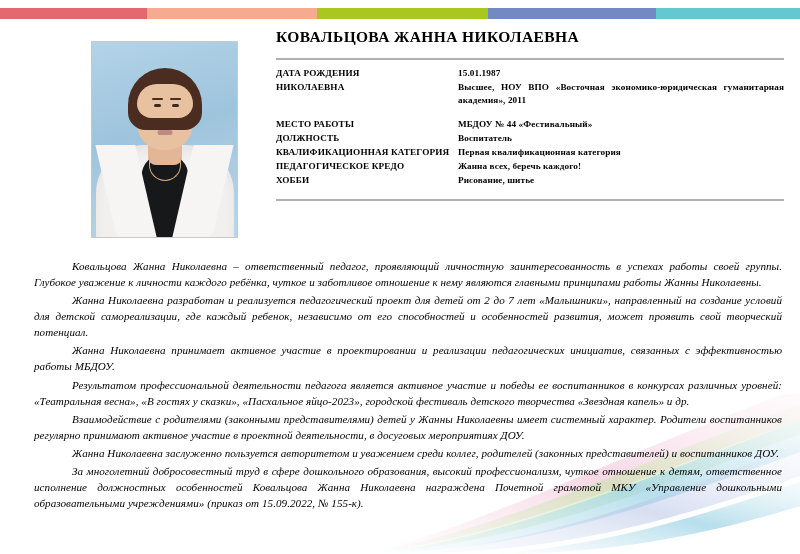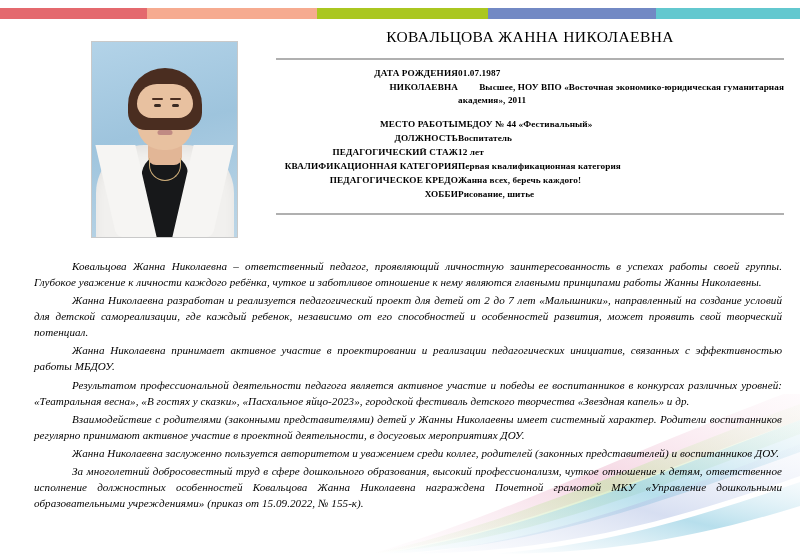--- a/index.html
+++ b/index.html
@@ -132,39 +132,37 @@
     border-radius: 0 0 16px 16px;
   }
 
   
   #right-col {
     position: absolute;
     left: 276px; top: 28px;
     width: 508px;
   }
   #doc-title {
-    text-align: center;
-    font-weight: normal;
+    font-weight: bold;
     font-size: 15.5px;
     letter-spacing: .4px;
     line-height: 1.2;
     padding-bottom: 6px;
   }
   .hrule {
     height: 2px;
     background: #b0b0b0;
     margin: 5px 0 7px 0;
   }
   #info-table { width: 100%; border-collapse: collapse; }
   #info-table td {
     vertical-align: top;
     font-size: 9.2px;
     line-height: 1.42;
     padding: 0 0 1px 0;
-    text-align: right;
   }
   td.lbl {
     width: 182px;
     font-weight: bold;
     letter-spacing: .15px;
     padding-right: 6px;
   }
   td.val {
     font-weight: bold;
     text-align: justify;
@@ -235,40 +233,36 @@
     <div class="ph-neckl"></div>
   </div>
 
   <div id="right-col">
     <div id="doc-title">КОВАЛЬЦОВА ЖАННА НИКОЛАЕВНА</div>
     <div class="hrule"></div>
     <table id="info-table">
       <tbody id="info-body">
           <tr>
             <td class="lbl">ДАТА РОЖДЕНИЯ</td>
-            <td class="val">01.07.1987</td>
+            <td class="val">15.01.1987</td>
           </tr>
           <tr>
             <td class="lbl">НИКОЛАЕВНА</td>
             <td class="val">Высшее, НОУ ВПО «Восточная экономико-юридическая гуманитарная академия», 2011</td>
           </tr>
           <tr class="gap">
             <td colspan="2"></td>
           </tr>
           <tr>
             <td class="lbl">МЕСТО РАБОТЫ</td>
             <td class="val">МБДОУ № 44 «Фестивальный»</td>
           </tr>
           <tr>
             <td class="lbl">ДОЛЖНОСТЬ</td>
             <td class="val">Воспитатель</td>
-          </tr>
-          <tr>
-            <td class="lbl">ПЕДАГОГИЧЕСКИЙ  СТАЖ</td>
-            <td class="val">12 лет</td>
           </tr>
           <tr>
             <td class="lbl">КВАЛИФИКАЦИОННАЯ КАТЕГОРИЯ</td>
             <td class="val">Первая квалификационная категория</td>
           </tr>
           <tr>
             <td class="lbl">ПЕДАГОГИЧЕСКОЕ КРЕДО</td>
             <td class="val">Жанна всех, беречь каждого!</td>
           </tr>
           <tr>

